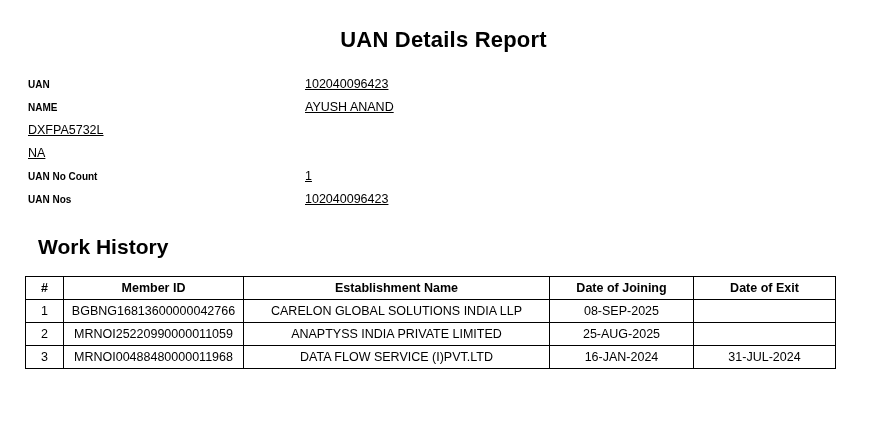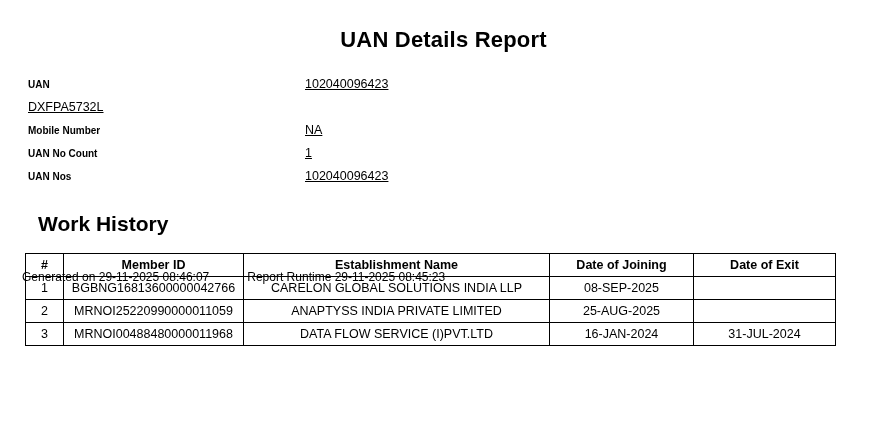--- a/index.html
+++ b/index.html
@@ -106,27 +106,30 @@
 
   <h1 class="report-title">UAN Details Report</h1>
 
   <div class="summary">
 
     <div class="summary-row">
       <div class="summary-label">UAN</div>
       <div class="summary-value">102040096423</div>
     </div>
 
+    <div class="summary-row">
+      <div class="summary-label">NAME</div>
+      <div class="summary-value">AYUSH ANAND</div>
+    </div>
 
     <div class="summary-row">
       <div class="summary-value">DXFPA5732L</div>
     </div>
 
     <div class="summary-row">
-      <div class="summary-label">Mobile Number</div>
       <div class="summary-value">NA</div>
     </div>
 
     <div class="summary-row">
       <div class="summary-label">UAN No Count</div>
       <div class="summary-value">1</div>
     </div>
 
     <div class="summary-row">
       <div class="summary-label">UAN Nos</div>
@@ -174,18 +177,14 @@
           <td class="idx">3</td>
           <td>MRNOI00488480000011968</td>
           <td>DATA FLOW SERVICE (I)PVT.LTD</td>
           <td>16-JAN-2024</td>
           <td>31-JUL-2024</td>
         </tr>
       </tbody>
     </table>
   </div>
 
-  <div class="footer">
-    <span class="generated">Generated on 29-11-2025 08:46:07</span>
-    <span>Report Runtime 29-11-2025 08:45:23</span>
-  </div>
 
 </div>
 
 </body></html>

